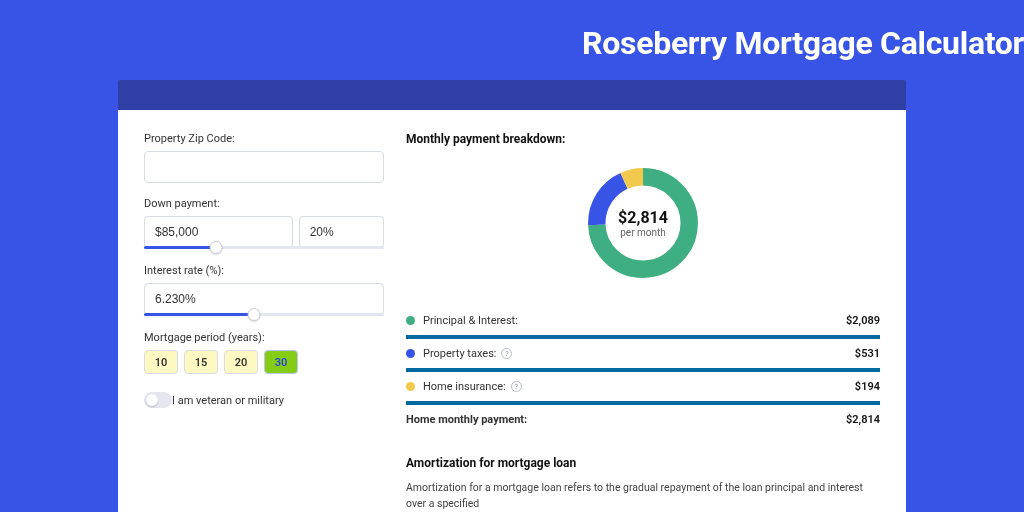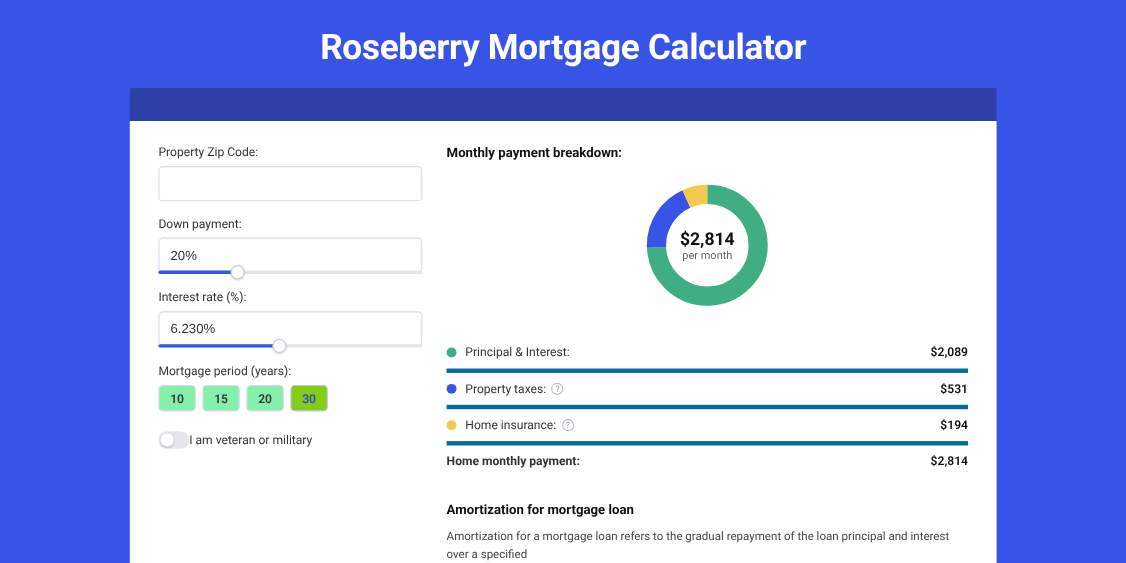--- a/index.html
+++ b/index.html
@@ -7,21 +7,21 @@
       font-family: -apple-system, BlinkMacSystemFont, "Segoe UI", Roboto, Helvetica, Arial, sans-serif;
       background: #3754e6;
       width: 1024px;
       height: 512px;
       overflow: hidden;
     }
     .page-title {
       color: #fff;
       font-size: 32px;
       font-weight: 700;
-      text-align: center;
+      text-align: right;
       padding: 24px 0 18px 0;
       letter-spacing: -0.3px;
     }
     .banner-bar {
       background: #2f3fa8;
       height: 30px;
       width: 788px;
       margin: 0 auto;
       border-radius: 2px 2px 0 0;
     }
@@ -79,21 +79,21 @@
       border: 1px solid #c7cbd4;
       border-radius: 50%;
       box-shadow: 0 1px 2px rgba(0,0,0,0.15);
       transform: translateX(-50%);
     }
     .period-row { display: flex; gap: 6px; }
     .period-btn {
       width: 34px; height: 24px;
       border: 1px solid #d8dce3;
       border-radius: 4px;
-      background: #86efac;
+      background: #fef9c3;
       font-size: 11px;
       font-weight: 600;
       color: #333;
       display: flex; align-items: center; justify-content: center;
       cursor: pointer;
     }
     .period-btn.active {
       background: #84cc16;
       border-color: #b8c6f5;
       color: #2a46d6;
@@ -178,20 +178,21 @@
 
     <div class="field">
       <label class="field-label">Property Zip Code:</label>
       <input class="text-input" value="" style="">
     </div>
 
 
     <div class="field">
       <label class="field-label">Down payment:</label>
       <div class="row-2">
+        <input class="text-input" value="$85,000" style="">
         <input class="text-input" value="20%" style="">
       </div>
       <div class="slider-wrap">
         <div class="slider-track"></div>
         <div class="slider-fill" style="width:30%"></div>
         <div class="slider-thumb" style="left:30%"></div>
       </div>
     </div>
 
     <div class="field">

